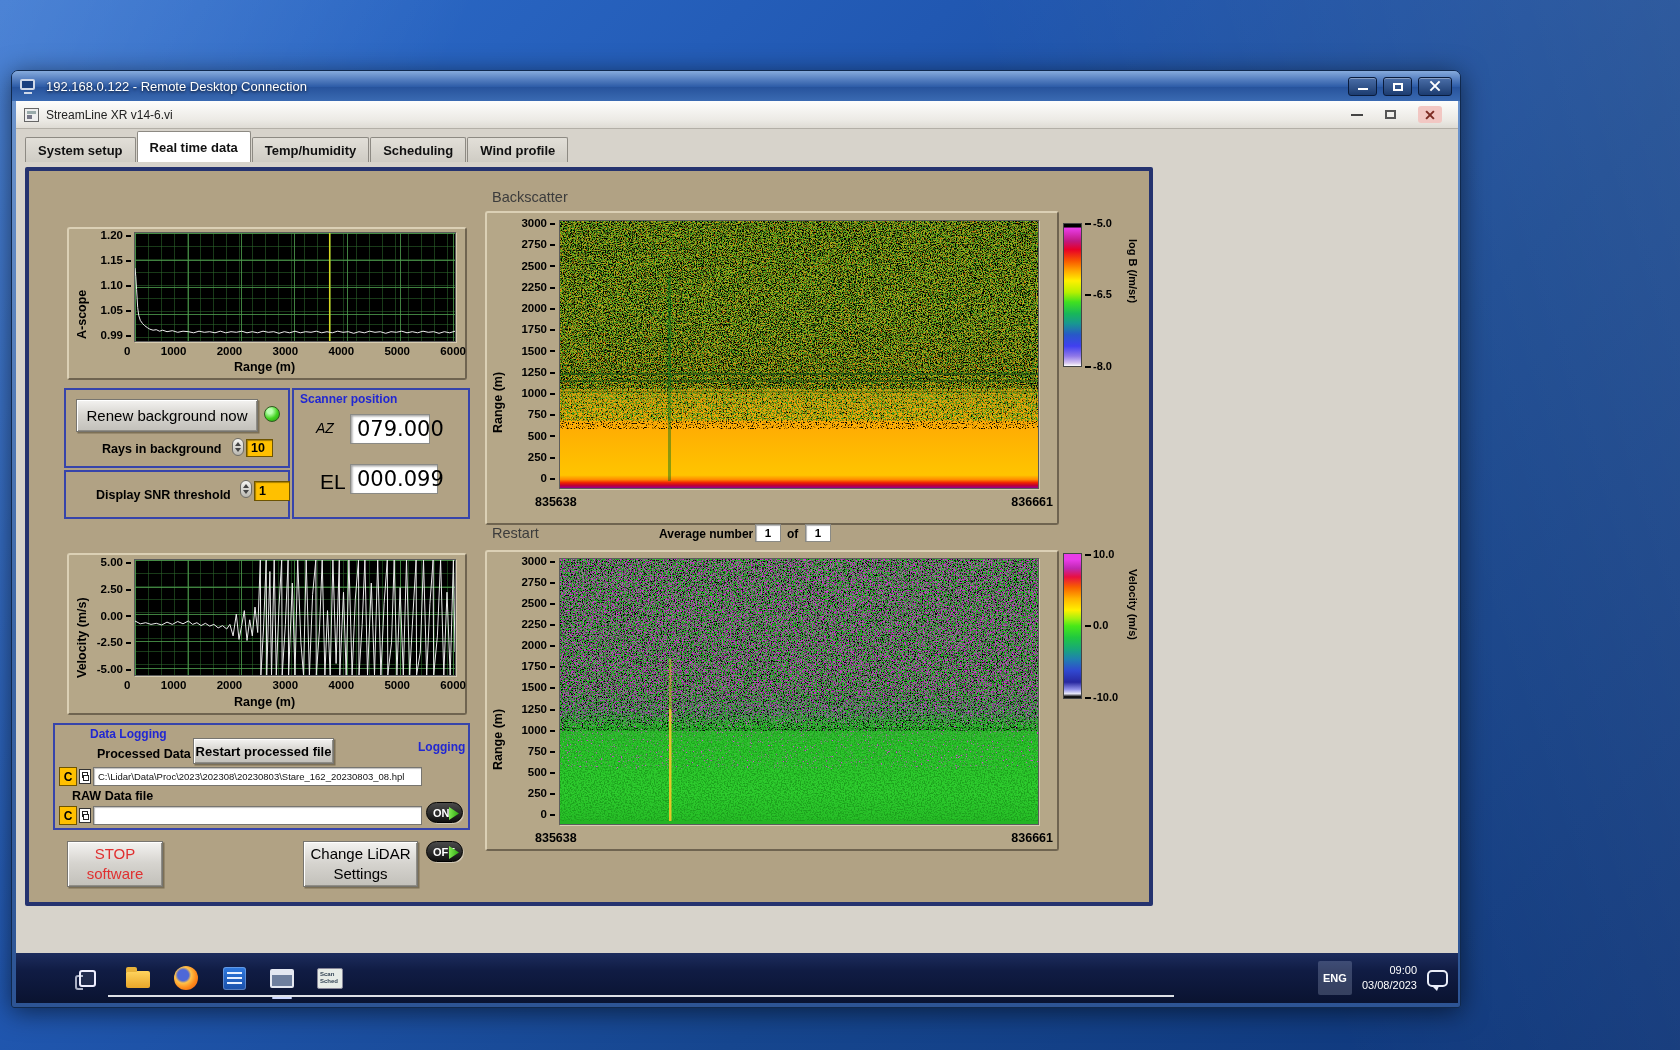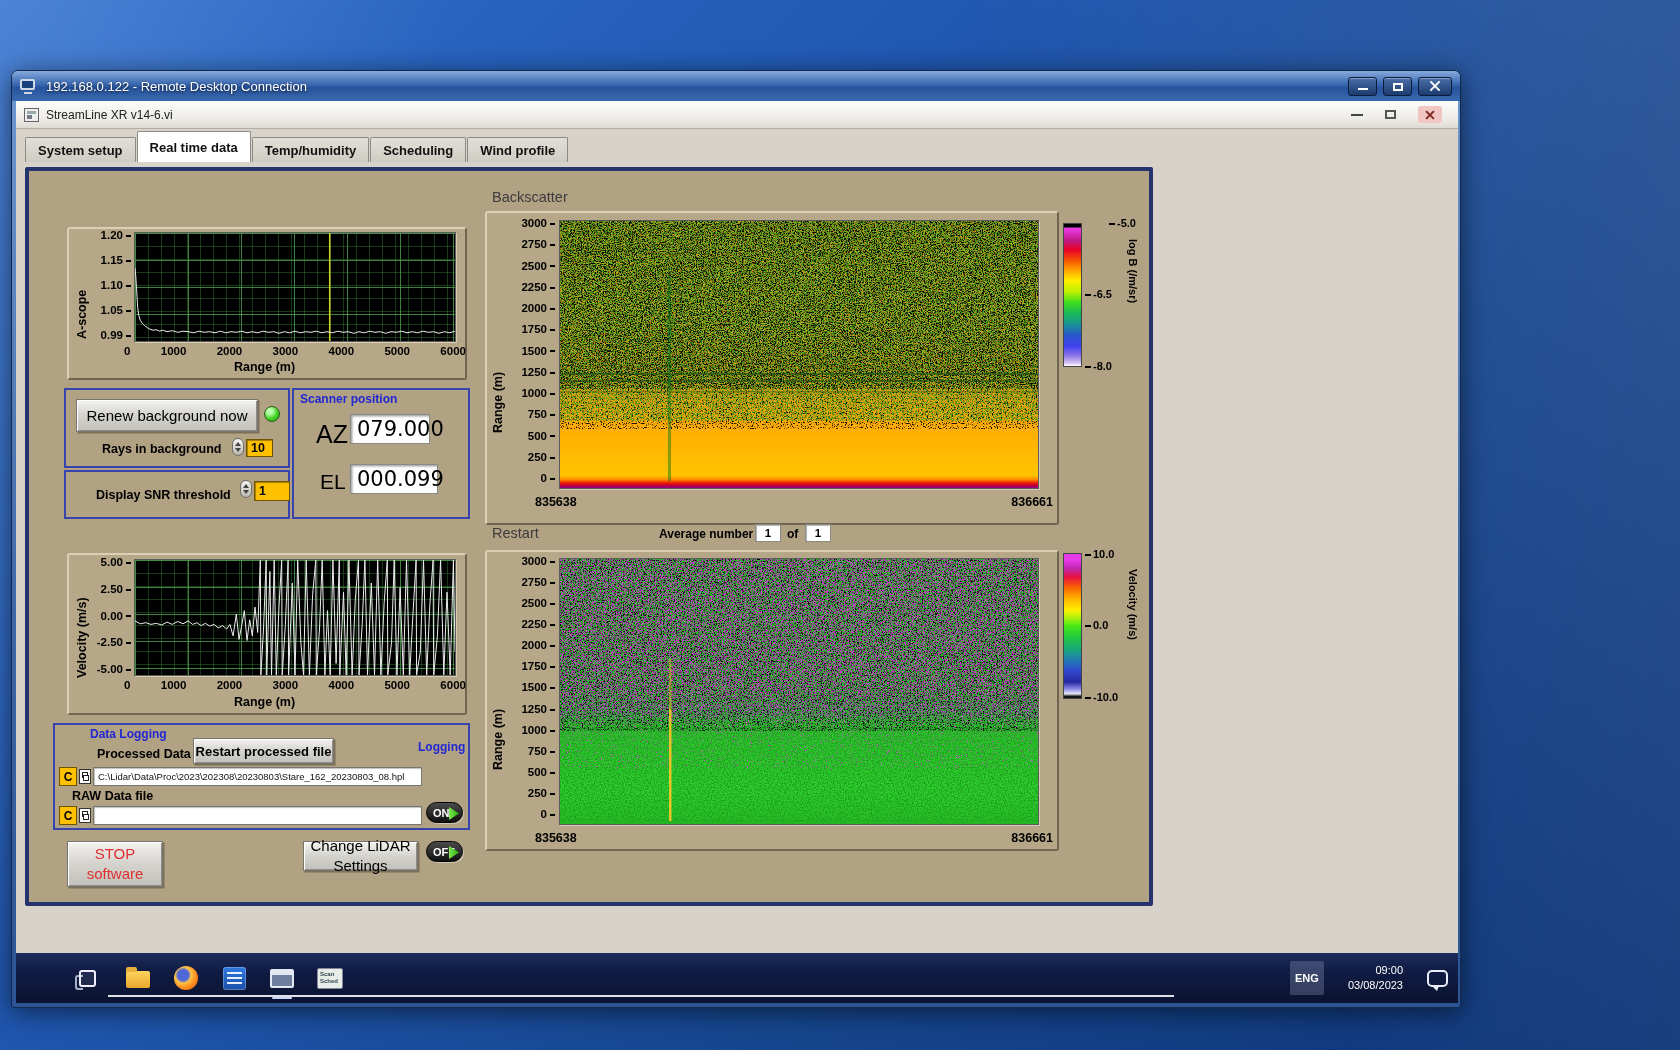--- a/index.html
+++ b/index.html
@@ -113,21 +113,21 @@
   .ffx { width:24px; height:24px; border-radius:50%;
     background:radial-gradient(circle at 38% 38%, #4e68d8 0 26%, #ffc24a 38%, #ff8a1a 62%, #e25510 100%); }
   .blueapp { width:23px; height:23px; border-radius:3px; background:linear-gradient(#2f7ae0,#1a4fa8);
     box-shadow:inset 0 0 0 1px rgba(255,255,255,.25); position:relative; }
   .blueapp::before { content:""; position:absolute; left:4px; top:5px; width:15px; height:2px; background:#e8f0ff; box-shadow:0 5px 0 #e8f0ff, 0 10px 0 #e8f0ff; }
   .sess { width:24px; height:19px; background:#6e7f9e; border:2px solid #e4e8f2; border-radius:2px; position:relative; }
   .sess::before { content:""; position:absolute; left:0; top:0; right:0; height:4px; background:#e4e8f2; }
   .underline { position:absolute; width:20px; height:2px; background:#cdd8ff; border-radius:1px; }
   .scansched { width:26px; height:21px; background:#e7ece7; border:1px solid #889; border-radius:2px;
     font-size:6px; line-height:1.2; color:#345; padding:2px 1px 0 2px; overflow:hidden; font-weight:bold; }
-  .tb-right { position:absolute; right:10px; top:0; height:100%; display:flex; align-items:center; gap:24px; color:#fff; }
+  .tb-right { position:absolute; right:10px; top:0; height:100%; display:flex; align-items:center; gap:10px; color:#fff; }
   .engbox { width:34px; height:34px; background:rgba(205,218,248,.22); border-radius:2px; display:flex; align-items:center; justify-content:center; font-size:11px; font-weight:bold; color:#fff; }
   .clock { text-align:right; font-size:11px; line-height:1.35; color:#fff; }
   .chatico { width:21px; height:17px; border:2px solid #e9edf8; border-radius:5px; position:relative; }
   .chatico::after { content:""; position:absolute; left:3px; bottom:-6px; border-left:5px solid transparent; border-right:2px solid transparent; border-top:5px solid #e9edf8; }
   .tb-line { position:absolute; height:2px; background:#f4f6fa; opacity:.9; }
 </style>
 </head>
 <body>
 
 <div class="rdp-window">
@@ -206,21 +206,21 @@
       </div>
 
       <div class="cbox" style="left:35px;top:299px;width:226px;height:49px;">
         <span class="blab" style="position:absolute;left:30px;top:16px;">Display SNR threshold</span>
         <div class="spin" style="position:absolute;left:174px;top:8px;"></div>
         <div class="numfield" style="position:absolute;left:188px;top:9px;width:36px;height:20px;">1</div>
       </div>
 
       <div class="cbox" style="left:263px;top:217px;width:178px;height:131px;">
         <span class="bluelab" style="position:absolute;left:6px;top:2px;">Scanner position</span>
-        <span style="position:absolute;left:22px;top:30px;font-size:25px;">AZ</span>
+        <span style="position:absolute;left:22px;top:30px;font-size:14px;font-style:italic;">AZ</span>
         <div class="bigfield" style="position:absolute;left:56px;top:24px;width:80px;height:30px;">079.000</div>
         <span style="position:absolute;left:26px;top:80px;font-size:21px;">EL</span>
         <div class="bigfield" style="position:absolute;left:56px;top:74px;width:88px;height:30px;">000.099</div>
       </div>
 
       <div class="hm-title" style="left:463px;top:18px;">Backscatter</div>
       <div class="gframe" style="left:456px;top:40px;width:574px;height:314px;">
         <div class="axlab vlab" style="left:4px;top:60px;height:160px;display:flex;align-items:center;">Range (m)</div>
         <div class="yticks" style="left:20px;top:4px;width:48px;height:267px;">
             <span>3000</span>
@@ -287,21 +287,21 @@
             <rect x="0" y="152" width="478" height="2" fill="rgba(20,80,20,0.55)"></rect>
             <rect x="0" y="159" width="478" height="2" fill="rgba(20,80,20,0.45)"></rect>
             <rect x="0" y="170" width="478" height="1.5" fill="rgba(60,90,10,0.45)"></rect>
             <rect x="108" y="55" width="3" height="205" fill="rgba(0,110,30,0.45)"></rect>
           </svg>
         </div>
         <span class="blab" style="position:absolute;left:48px;top:282px;">835638</span>
         <span class="blab" style="position:absolute;right:4px;top:282px;">836661</span>
       </div>
       <div class="cbar" style="left:1034px;top:52px;height:144px;background:linear-gradient(180deg,#000 0%,#000 2%,#e83ce8 3%,#c01880 12%,#e80028 18%,#f85800 26%,#ffa800 33%,#fff000 40%,#b8f000 48%,#40e020 55%,#18b858 63%,#189890 70%,#2858c8 78%,#4040f0 86%,#9078e8 93%,#d8c8f0 98%,#ffffff 100%);"></div>
-      <span class="cbtick" style="left:1056px;top:46px;margin-left:24px;">-5.0</span>
+      <span class="cbtick" style="left:1056px;top:46px;">-5.0</span>
       <span class="cbtick" style="left:1056px;top:117px;">-6.5</span>
       <span class="cbtick" style="left:1056px;top:189px;">-8.0</span>
       <div class="axlab vlabcw" style="position:absolute;left:1098px;top:68px;font-size:11px;">log B (/m/sr)</div>
 
       <div class="hm-title" style="left:463px;top:354px;">Restart</div>
       <span class="blab" style="position:absolute;left:630px;top:356px;font-size:12px;">Average number</span>
       <div class="smallfield" style="position:absolute;left:726px;top:353px;width:26px;height:18px;">1</div>
       <span class="blab" style="position:absolute;left:758px;top:356px;font-size:12px;">of</span>
       <div class="smallfield" style="position:absolute;left:776px;top:353px;width:26px;height:18px;">1</div>
 
@@ -420,21 +420,21 @@
         <div class="cdrive" style="position:absolute;left:4px;top:81px;">C</div>
         <div class="browse" style="position:absolute;left:24px;top:83px;"></div>
         <div class="pathfield" style="position:absolute;left:38px;top:81px;width:329px;height:19px;"></div>
         <div class="toggle" style="position:absolute;left:371px;top:80px;width:37px;height:21px;">OFF</div>
       </div>
 
       <div class="btn3d" style="position:absolute;left:38px;top:670px;width:96px;height:46px;flex-direction:column;font-size:15px;color:#e03030;line-height:1.35;">
         <span>STOP</span>
         <span>software</span>
       </div>
-      <div class="btn3d" style="position:absolute;left:274px;top:670px;width:115px;height:30px;flex-direction:column;font-size:15px;line-height:1.35;">
+      <div class="btn3d" style="position:absolute;left:274px;top:670px;width:115px;height:46px;flex-direction:column;font-size:15px;line-height:1.35;">
         <span>Change LiDAR</span>
         <span>Settings</span>
       </div>
 
     </div>
   </div>
 
   <div class="taskbar">
     <div class="tb-ico" style="left:56px;">
         <div class="tv"></div>

